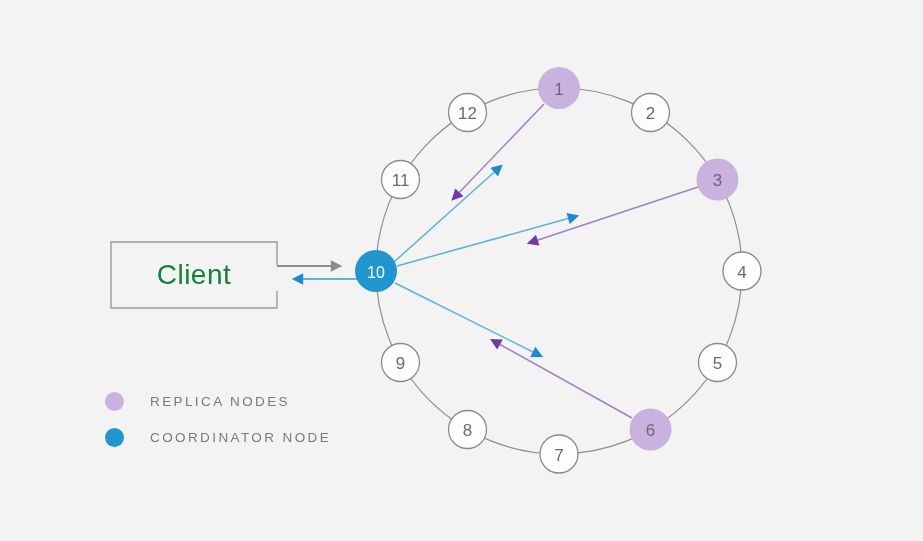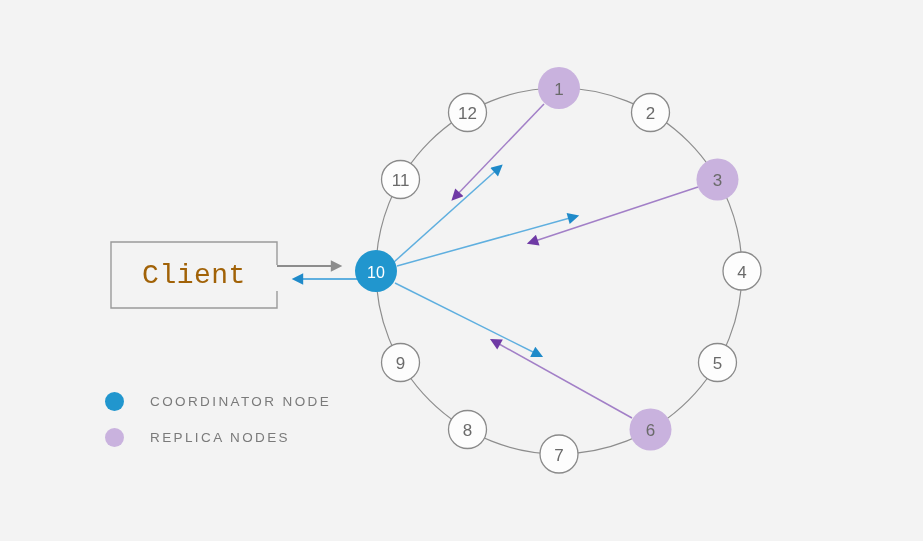--- a/index.html
+++ b/index.html
@@ -126,26 +126,26 @@
       <g>
         <circle cx="400.5173511074477" cy="179.5" r="19" fill="#fdfdfd" stroke="#8a8a8a" stroke-width="1.3"></circle>
         <text x="400.5173511074477" y="180.5" text-anchor="middle" dominant-baseline="central" font-size="17" fill="#6a6a6a">11</text>
       </g>
       <g>
         <circle cx="467.4999999999999" cy="112.51735110744778" r="19" fill="#fdfdfd" stroke="#8a8a8a" stroke-width="1.3"></circle>
         <text x="467.4999999999999" y="113.51735110744778" text-anchor="middle" dominant-baseline="central" font-size="17" fill="#6a6a6a">12</text>
       </g>
     </svg>
 
-  <div class="client-label" style="color: #a16207; font-family: Liberation Mono, monospace;">Client</div>
+  <div class="client-label" style="color: #15803d;">Client</div>
 
   <div class="legend">
     <div class="legend-row">
+      <span class="legend-dot" style="background: rgb(201, 178, 222);"></span>
+      <span class="legend-label" style="color: rgb(122, 122, 122);">REPLICA NODES</span>
+    </div>
+    <div class="legend-row">
       <span class="legend-dot" style="background: rgb(33, 150, 206);"></span>
       <span class="legend-label" style="color: rgb(122, 122, 122);">COORDINATOR NODE</span>
-    </div>
-    <div class="legend-row">
-      <span class="legend-dot" style="background: rgb(201, 178, 222);"></span>
-      <span class="legend-label" style="color: rgb(122, 122, 122);">REPLICA NODES</span>
     </div>
   </div>
 
 </div>
 
 </body></html>

